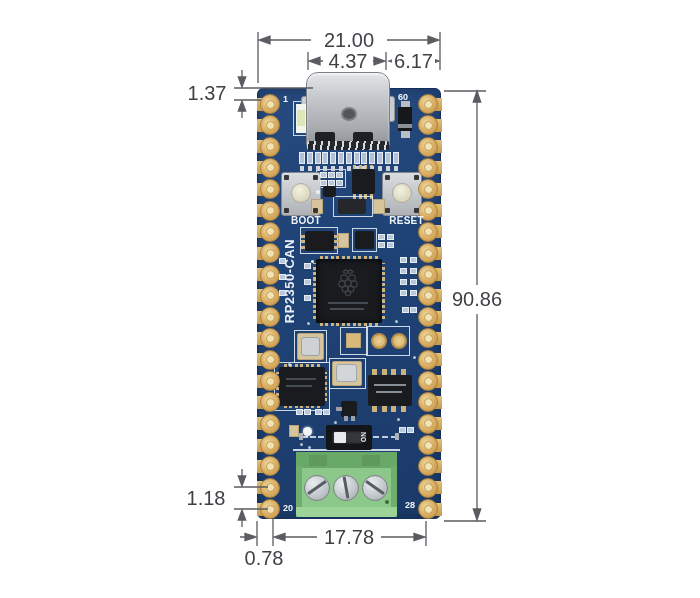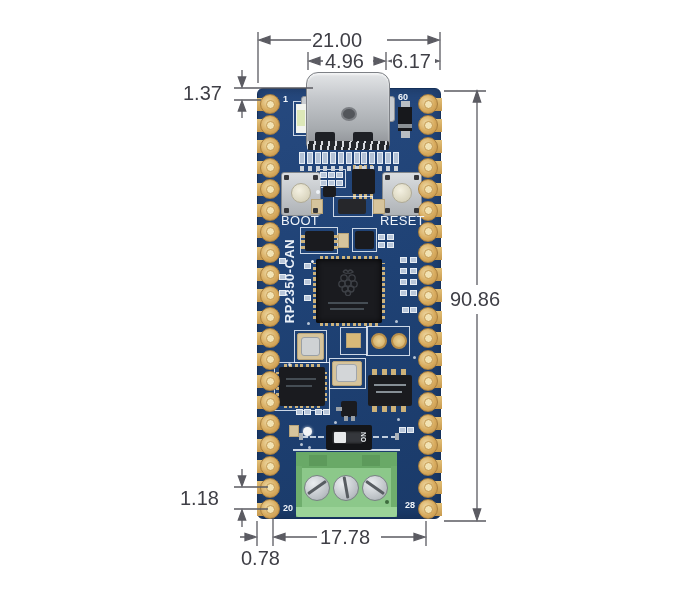--- a/index.html
+++ b/index.html
@@ -40,21 +40,21 @@
   .goldrow-h{background:repeating-linear-gradient(90deg,#cdb37c 0 3px,transparent 3px 5.5px);z-index:2;}
   .goldrow-v{background:repeating-linear-gradient(0deg,#cdb37c 0 3px,transparent 3px 5.5px);z-index:2;}
   .tan{background:#d6c49c;border:1px solid #b9a478;z-index:3;}
   .chipmark{height:2px;background:#4e565e;opacity:.85;z-index:4;}
 
   .btn-base{width:40px;height:44px;top:172px;border-radius:3px;z-index:3;
     background:linear-gradient(180deg,#dadde0,#aeb2b6);border:1px solid #85898d;}
   .btn-dot{width:5px;height:5px;background:#35363a;border-radius:1px;z-index:4;}
   .btn-dome{width:20px;height:20px;top:183px;border-radius:50%;z-index:4;
     background:radial-gradient(circle at 40% 35%,#f4f1e2,#d8d3bc 75%,#c2bda6);border:1px solid #b0ab95;}
-  .btnlabel{color:#eef3f9;font-size:13px;font-weight:normal;z-index:4;text-align:left;line-height:10px;letter-spacing:.3px;}
+  .btnlabel{color:#eef3f9;font-size:10px;font-weight:bold;z-index:4;text-align:right;line-height:10px;letter-spacing:.3px;}
 
   .silktext{left:238px;top:274px;width:104px;height:14px;z-index:4;
     transform:rotate(-90deg);color:#e9eff7;font-size:13px;font-weight:bold;
     letter-spacing:.5px;text-align:center;line-height:14px;}
 
   
   .dip-body{left:326px;top:425px;width:46px;height:25px;background:#141518;border-radius:2px;z-index:3;}
   .dip-slot{left:332px;top:431px;width:31px;height:13px;background:#35373c;z-index:4;box-shadow:inset 0 0 3px #000;}
   .dip-slider{left:334px;top:432px;width:12px;height:11px;background:#e8eaec;border-radius:1px;z-index:5;}
   .dip-on{left:358px;top:432px;width:12px;height:10px;z-index:5;transform:rotate(-90deg);
@@ -67,21 +67,21 @@
   .term-notch{top:3px;width:18px;height:11px;background:#5d9a5b;}
   .term-lip{left:0;top:55px;width:101px;height:10px;background:#9bd398;border-radius:0 0 3px 3px;}
   .term-shade{top:14px;width:6px;height:51px;background:#6fae6d;}
   .screw{top:23px;width:26px;height:26px;border-radius:50%;z-index:4;border:1px solid #7a8085;
     background:radial-gradient(circle at 35% 30%,#eaedf0,#b9bec3 70%,#8f9499);}
   .screw-slot{left:1px;top:10px;width:22px;height:3px;background:#585d62;border-radius:1px;}
   .term-dot{left:89px;top:48px;width:4px;height:4px;border-radius:50%;background:#3e6b3e;z-index:5;}
 
   
   #dims{left:0;top:0;width:700px;height:598px;z-index:8;pointer-events:none;}
-  .dimlabel{color:#3f3f46;font-size:20px;z-index:9;text-align:left;line-height:22px;background:#fff;}
+  .dimlabel{color:#3f3f46;font-size:20px;z-index:9;text-align:center;line-height:22px;background:#fff;}
   .unitlabel{left:463px;top:547px;color:#3b3b45;font-size:20px;z-index:9;line-height:22px;background:#fff;}
 </style>
 </head>
 <body>
 
 <div id="stage">
 
   <div class="board"></div>
   <div id="pads" style="left:0;top:0;width:700px;height:598px;"></div>
 
@@ -297,21 +297,21 @@
       </g>
       <g>
         <path d="M273,518 V546 M426,521 V546 M277,537 H317 M381,537 H422" fill="none"></path>
         <polygon points="274,537 285,533.4 285,540.6"></polygon>
         <polygon points="425,537 414,533.4 414,540.6"></polygon>
       </g>
     </g>
   </svg>
 
   <div class="dimlabel" style="left:312px;top:29px;width:74px;">21.00</div>
-  <div class="dimlabel" style="left:325px;top:50px;width:46px;">4.96</div>
+  <div class="dimlabel" style="left:325px;top:50px;width:46px;">4.37</div>
   <div class="dimlabel" style="left:392px;top:50px;width:43px;">6.17</div>
   <div class="dimlabel" style="left:183px;top:82px;width:48px;">1.37</div>
   <div class="dimlabel" style="left:450px;top:288px;width:54px;">90.86</div>
   <div class="dimlabel" style="left:180px;top:487px;width:52px;">1.18</div>
   <div class="dimlabel" style="left:241px;top:547px;width:46px;">0.78</div>
   <div class="dimlabel" style="left:320px;top:526px;width:58px;">17.78</div>
 
 <div class="pad-tab" style="left: 257px; top: 97.5px; width: 14px; height: 13px;"></div>
     <div class="pad" style="left: 260px; top: 94px; width: 20px; height: 20px;"></div>
     <div class="pad-hole" style="left: 265.5px; top: 99.5px; width: 9px; height: 9px;"></div>

